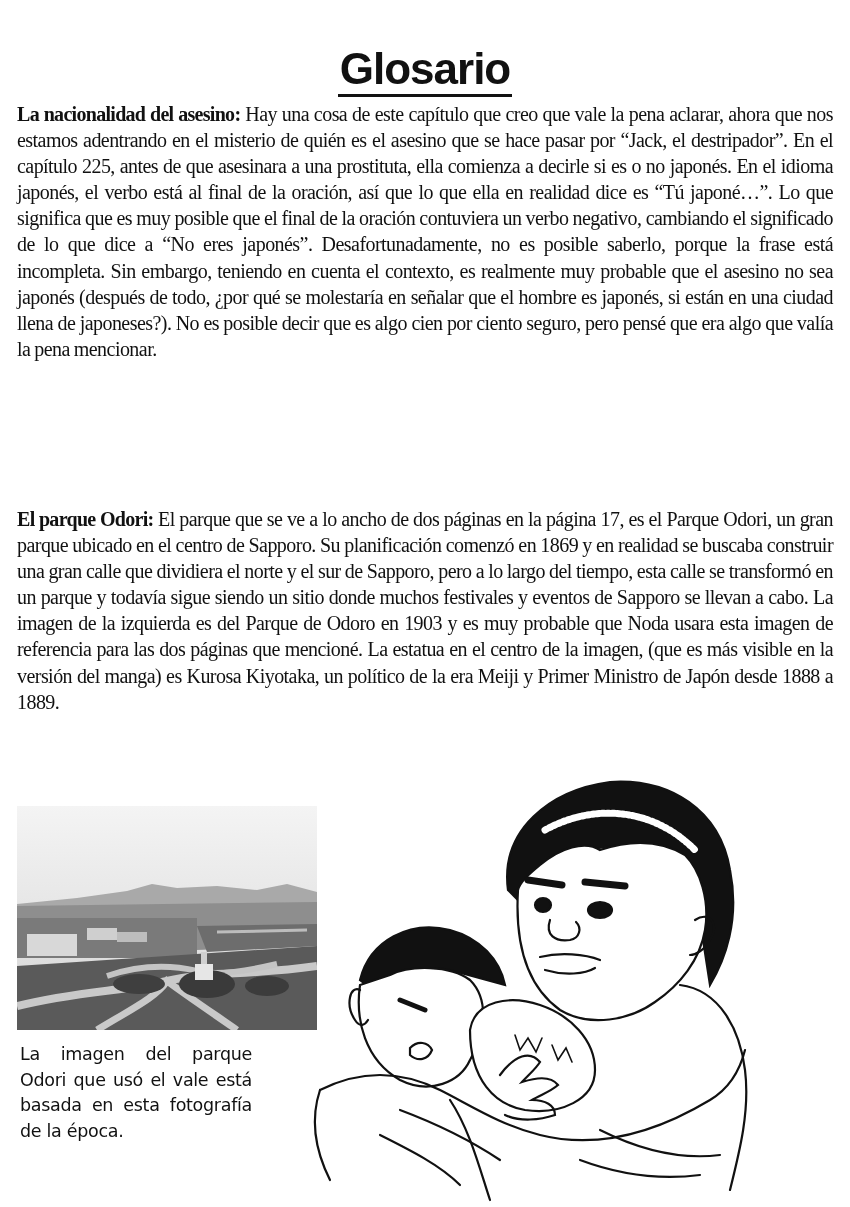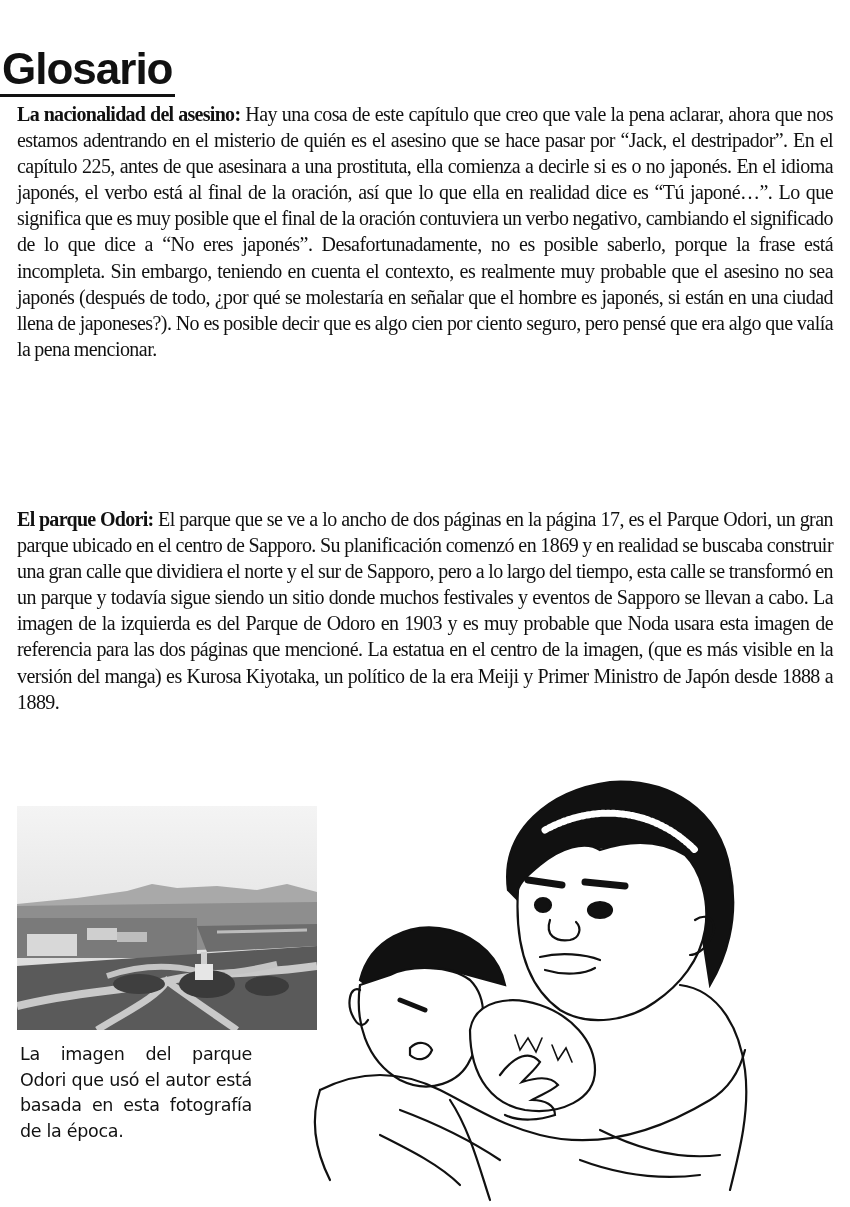--- a/index.html
+++ b/index.html
@@ -1,18 +1,18 @@
 <!DOCTYPE html>
 <html><head>
 <meta charset="utf-8">
 <style>
   html, body { margin: 0; padding: 0; background: #ffffff; }
   body { width: 850px; height: 1207px; position: relative; overflow: hidden; color: #111; }
   .title {
-    position: absolute; left: 0; width: 850px; top: 40px; 
+    position: absolute; left: 0; width: 850px; top: 40px; text-align: center;
     font-family: "Liberation Sans", sans-serif; font-weight: bold; font-size: 44px;
     letter-spacing: -1px; line-height: 58px;
   }
   .title span { display: inline-block; border-bottom: 3px solid #111; line-height: 50px; padding: 0 2px; }
   .para {
     position: absolute; left: 17px; width: 816px;
     font-family: Liberation Serif, serif;
     font-size: 20px; line-height: 26.1px; text-align: justify;
     letter-spacing: -0.55px; word-spacing: -0.5px;
   }
@@ -63,21 +63,21 @@
     <ellipse cx="122" cy="178" rx="26" ry="10" fill="#3f3f3f"></ellipse>
     <ellipse cx="190" cy="178" rx="28" ry="14" fill="#3a3a3a"></ellipse>
     <ellipse cx="250" cy="180" rx="22" ry="10" fill="#3c3c3c"></ellipse>
     <rect x="178" y="158" width="18" height="16" fill="#e6e6e6"></rect>
     <rect x="184" y="146" width="6" height="12" fill="#d0d0d0"></rect>
     <path d="M180 120 L300 118 L300 140 L190 146 Z" fill="#6d6d6d"></path>
     <path d="M200 126 L290 124" stroke="#bcbcbc" stroke-width="3"></path>
   </svg>
 </div>
 
-<div class="caption">La imagen del parque Odori que usó el autor está basada en esta fotografía de la época.</div>
+<div class="caption">La imagen del parque Odori que usó el vale está basada en esta fotografía de la época.</div>
 
 <div class="illustration">
   <svg width="550" height="437" viewBox="0 0 550 437" fill="none" stroke="#111" stroke-width="2.2" stroke-linecap="round">
 
     <path d="M208 120 C200 60 250 20 310 12 C370 8 420 40 430 100 C440 150 425 190 410 215 L400 150 C390 100 360 70 320 75 C290 78 265 85 245 95 C230 105 222 115 218 130 Z" fill="#111" stroke="#111"></path>
 
     <path d="M245 60 C290 35 350 35 395 80" stroke="#fff" stroke-width="7" stroke-dasharray="2 3"></path>
 
     <path d="M218 120 C215 170 225 215 260 240 C290 258 330 250 355 232 C380 215 400 190 405 160 C410 130 400 100 385 85 C360 70 330 70 300 80 C285 70 260 78 240 95 C228 105 220 112 218 120 Z" fill="#fff"></path>
 

